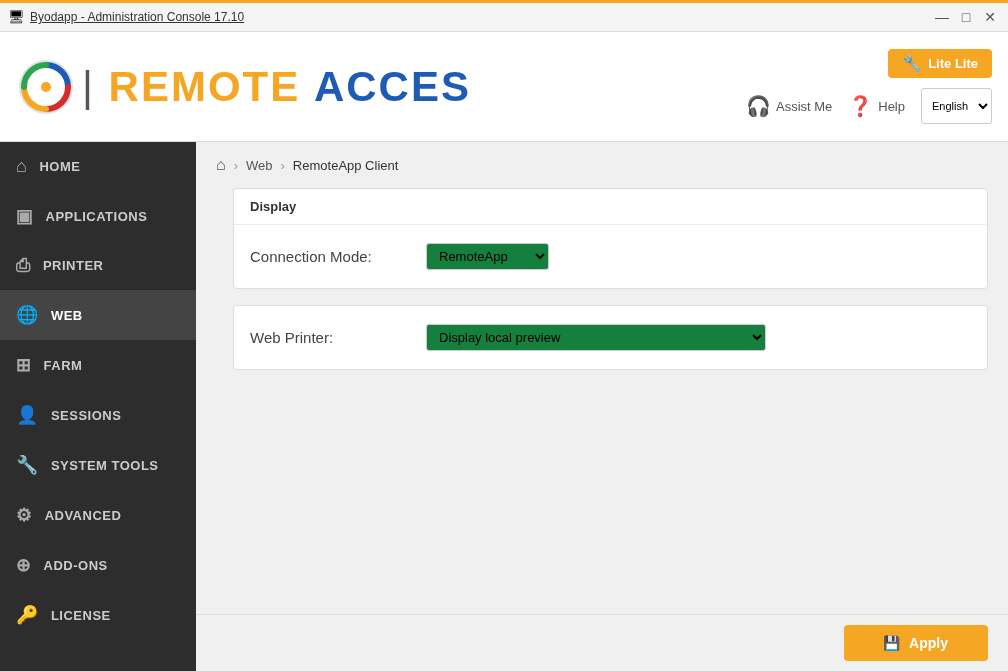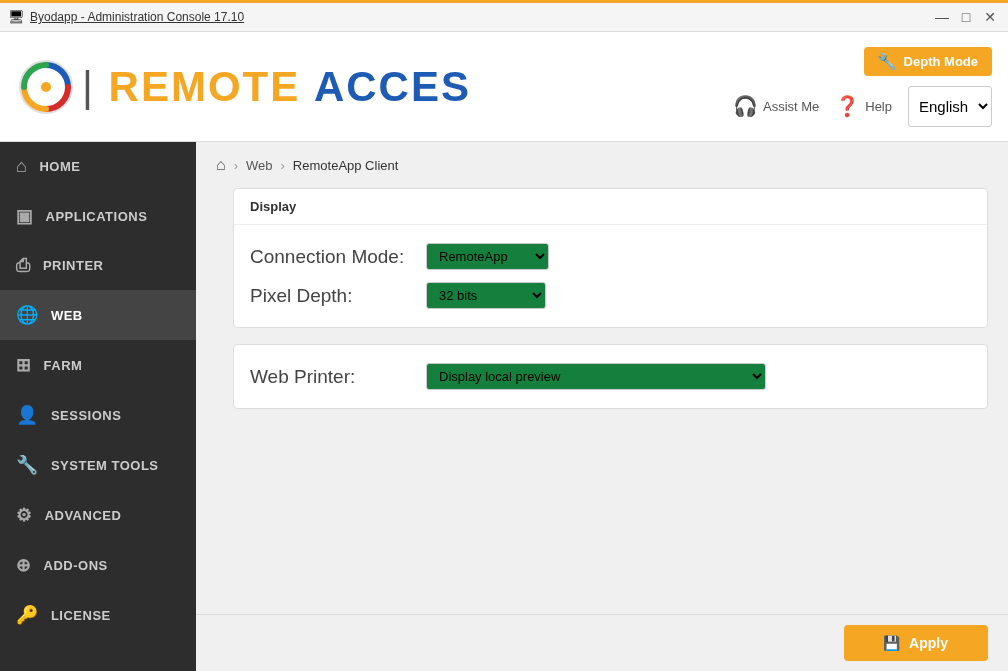--- a/index.html
+++ b/index.html
@@ -48,21 +48,21 @@
     }
     .header-actions { display: flex; align-items: center; gap: 16px; }
     .action-btn {
       display: flex; align-items: center; gap: 5px;
       background: none; border: none; cursor: pointer;
       color: #555; font-size: 13px;
     }
     .action-icon { font-size: 20px; color: #f5a623; }
     .lang-select {
       border: 1px solid #ccc; padding: 10px 6px;
-      border-radius: 3px; font-size: 15px; background: white;
+      border-radius: 3px; font-size: 11px; background: white;
       cursor: pointer;
     }
 
     
     .content-area { display: flex; flex: 1; }
 
     
     .sidebar {
       width: 196px;
       background: #2d2d2d;
@@ -127,21 +127,21 @@
     .panel-body { padding: 12px 16px; }
     .form-row {
       display: flex;
       align-items: center;
       padding: 6px 0;
       gap: 16px;
     }
     .form-label {
       width: 160px;
       color: #444;
-      font-size: 19px;
+      font-size: 15px;
       flex-shrink: 0;
     }
     .form-select {
       border: 1px solid #ccc;
       padding: 4px 8px;
       border-radius: 3px;
       font-size: 13px;
       background: #15803d;
       cursor: pointer;
       min-width: 120px;
@@ -216,21 +216,21 @@
       </svg>
 
       <div style="font-size:42px;font-weight:300;color:#333;letter-spacing:2px;margin-left:6px;">
         <span style="color:#555;font-weight:300;">|&nbsp;</span><span style="color:#f5a623;font-weight:700;">REMOTE</span> <span style="color:#1e5bb5;font-weight:700;">ACCES</span>
       </div>
     </div>
 
     <div class="header-right">
       <button class="lite-mode-btn">
         <span style="font-size:16px;">🔧</span>
-        <span>Depth Mode</span>
+        <span>Lite Lite</span>
       </button>
       <div class="header-actions">
         <button class="action-btn">
           <span class="action-icon">🎧</span>
           <span>Assist Me</span>
         </button>
         <button class="action-btn">
           <span class="action-icon">❓</span>
           <span>Help</span>
         </button>
@@ -303,29 +303,20 @@
             <div class="panel-header">Display</div>
             <div class="panel-body">
               <div class="form-row">
                 <span class="form-label">Connection Mode:</span>
                 <select class="form-select">
                   <option>RemoteApp</option>
                   <option>Desktop</option>
                   <option>SeamlessRDP</option>
                 </select>
               </div>
-              <div class="form-row">
-                <span class="form-label">Pixel Depth:</span>
-                <select class="form-select">
-                  <option>8 bits</option>
-                  <option>16 bits</option>
-                  <option>24 bits</option>
-                  <option selected="">32 bits</option>
-                </select>
-              </div>
             </div>
           </div>
 
           <div class="settings-panel">
             <div class="panel-body">
               <div class="form-row">
                 <span class="form-label">Web Printer:</span>
                 <select class="form-select form-select-wide">
                   <option selected="">Display local preview</option>
                   <option>Default printer</option>

